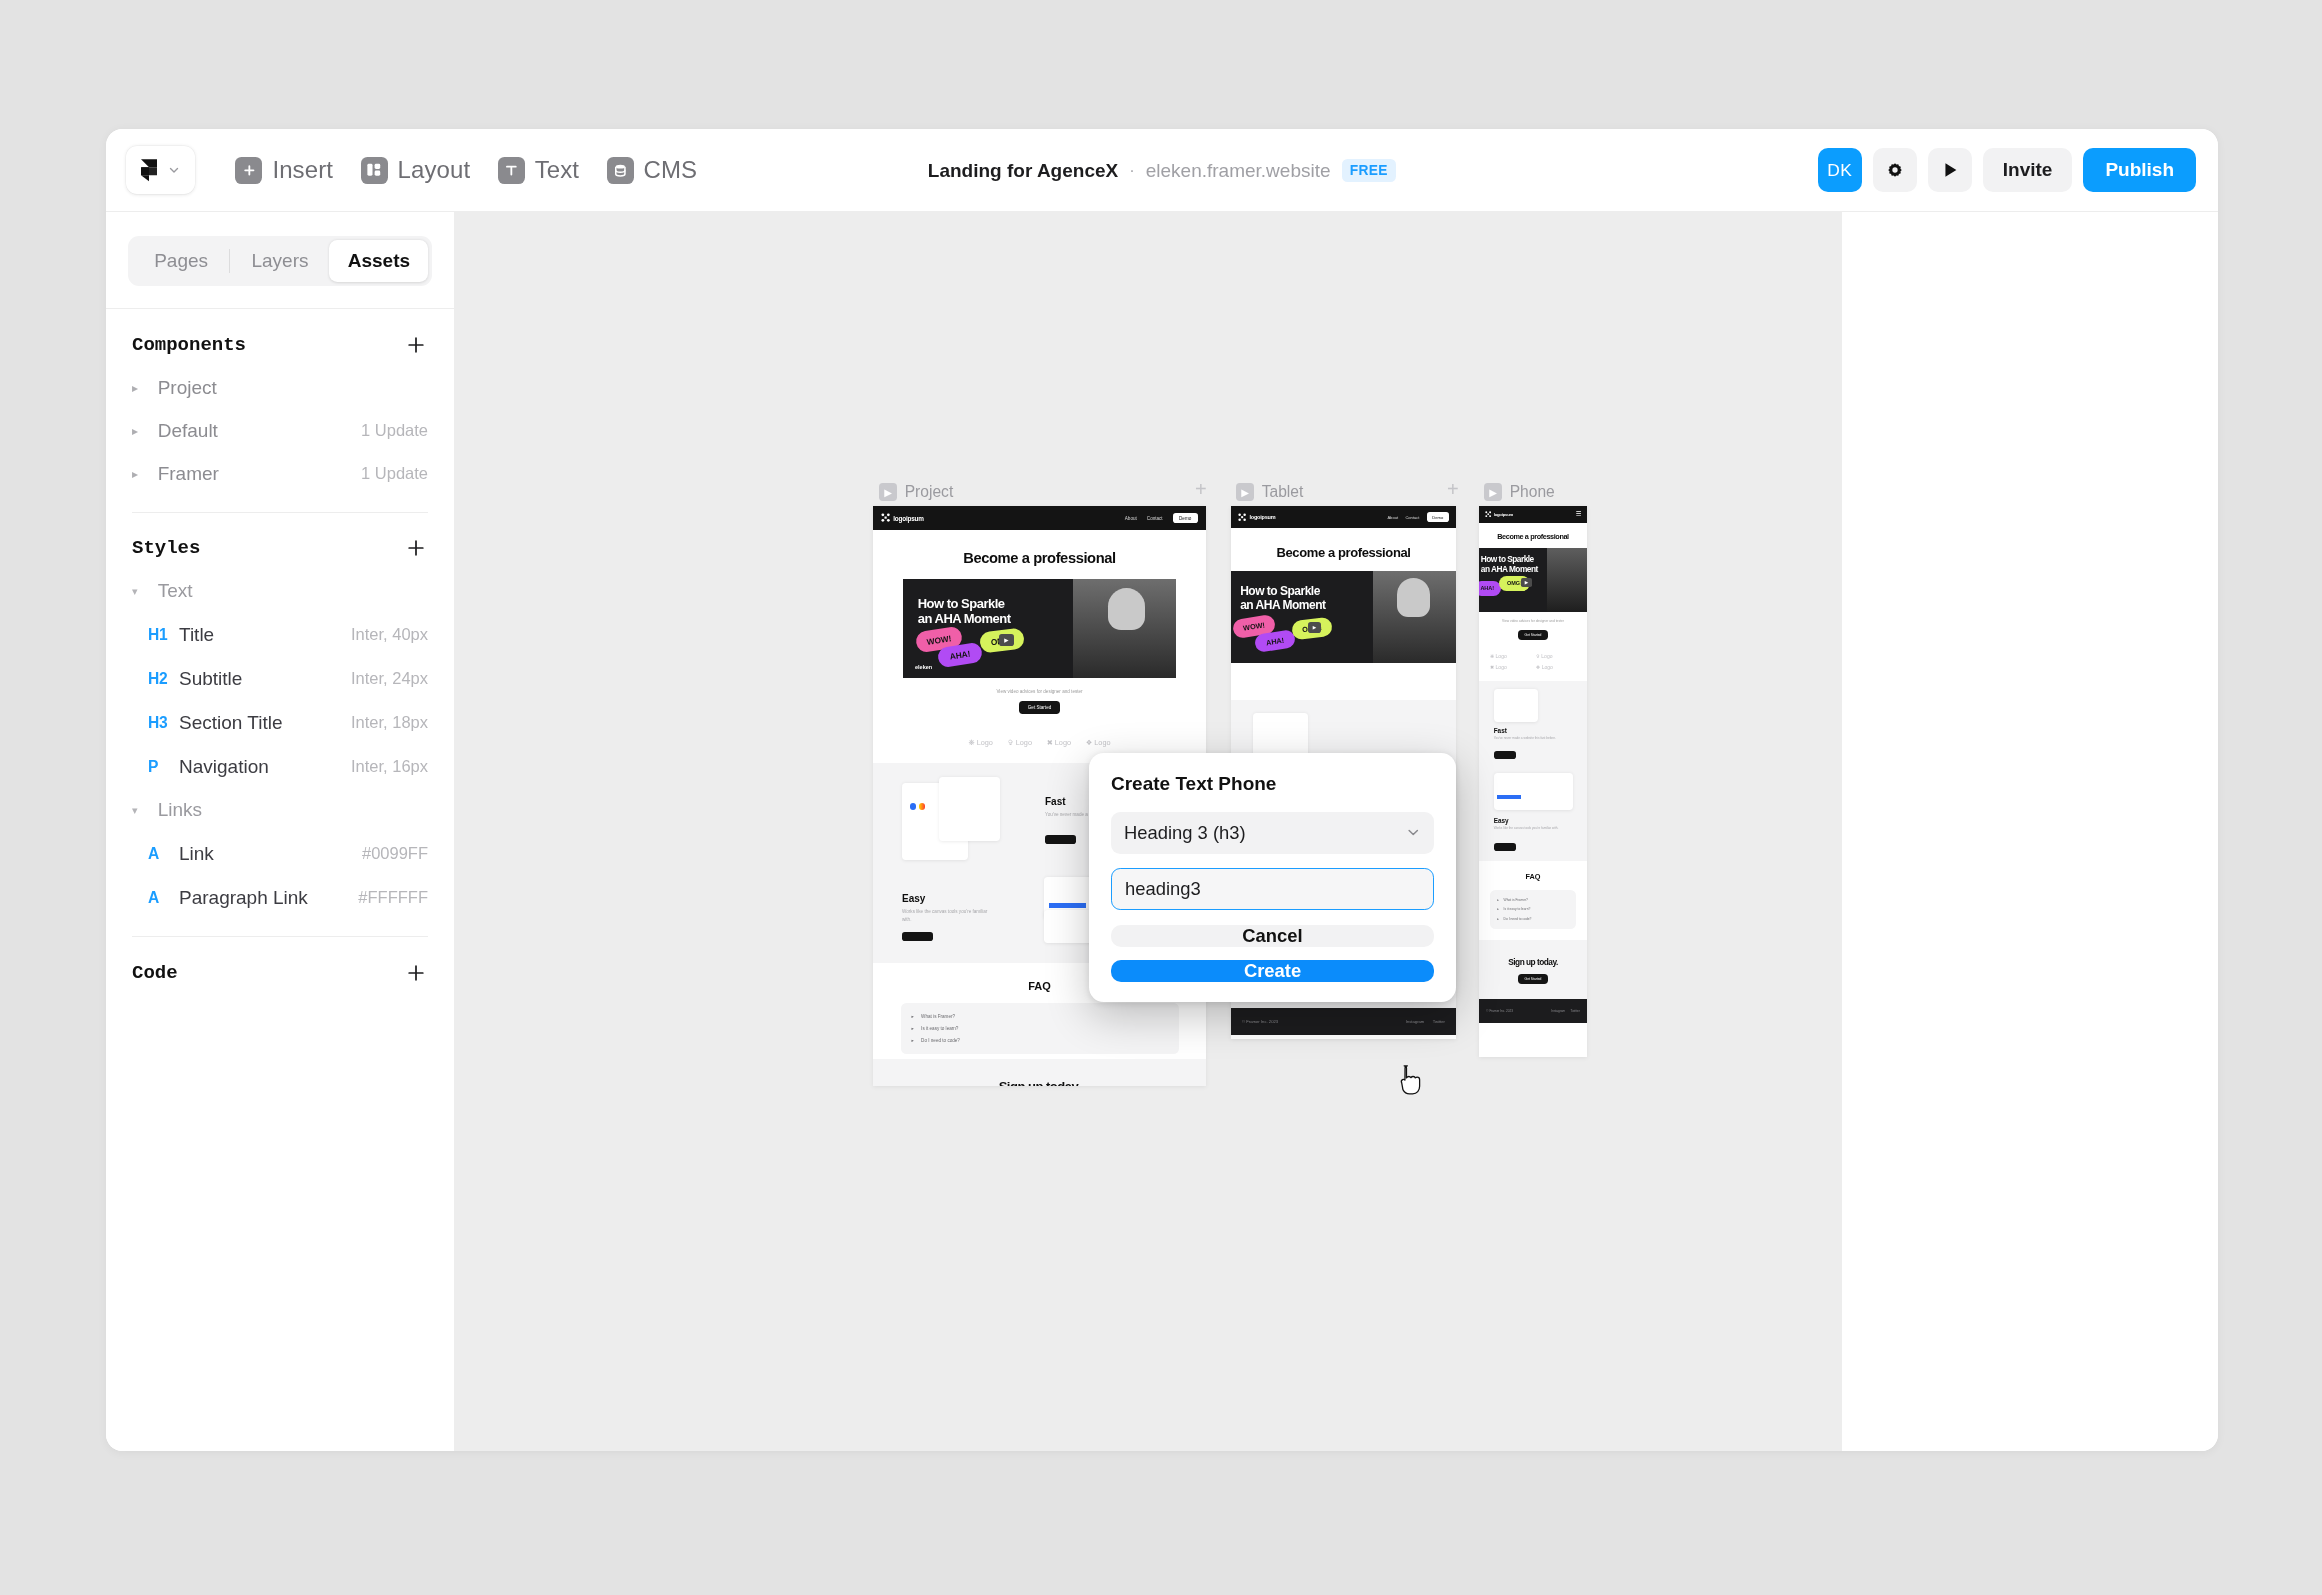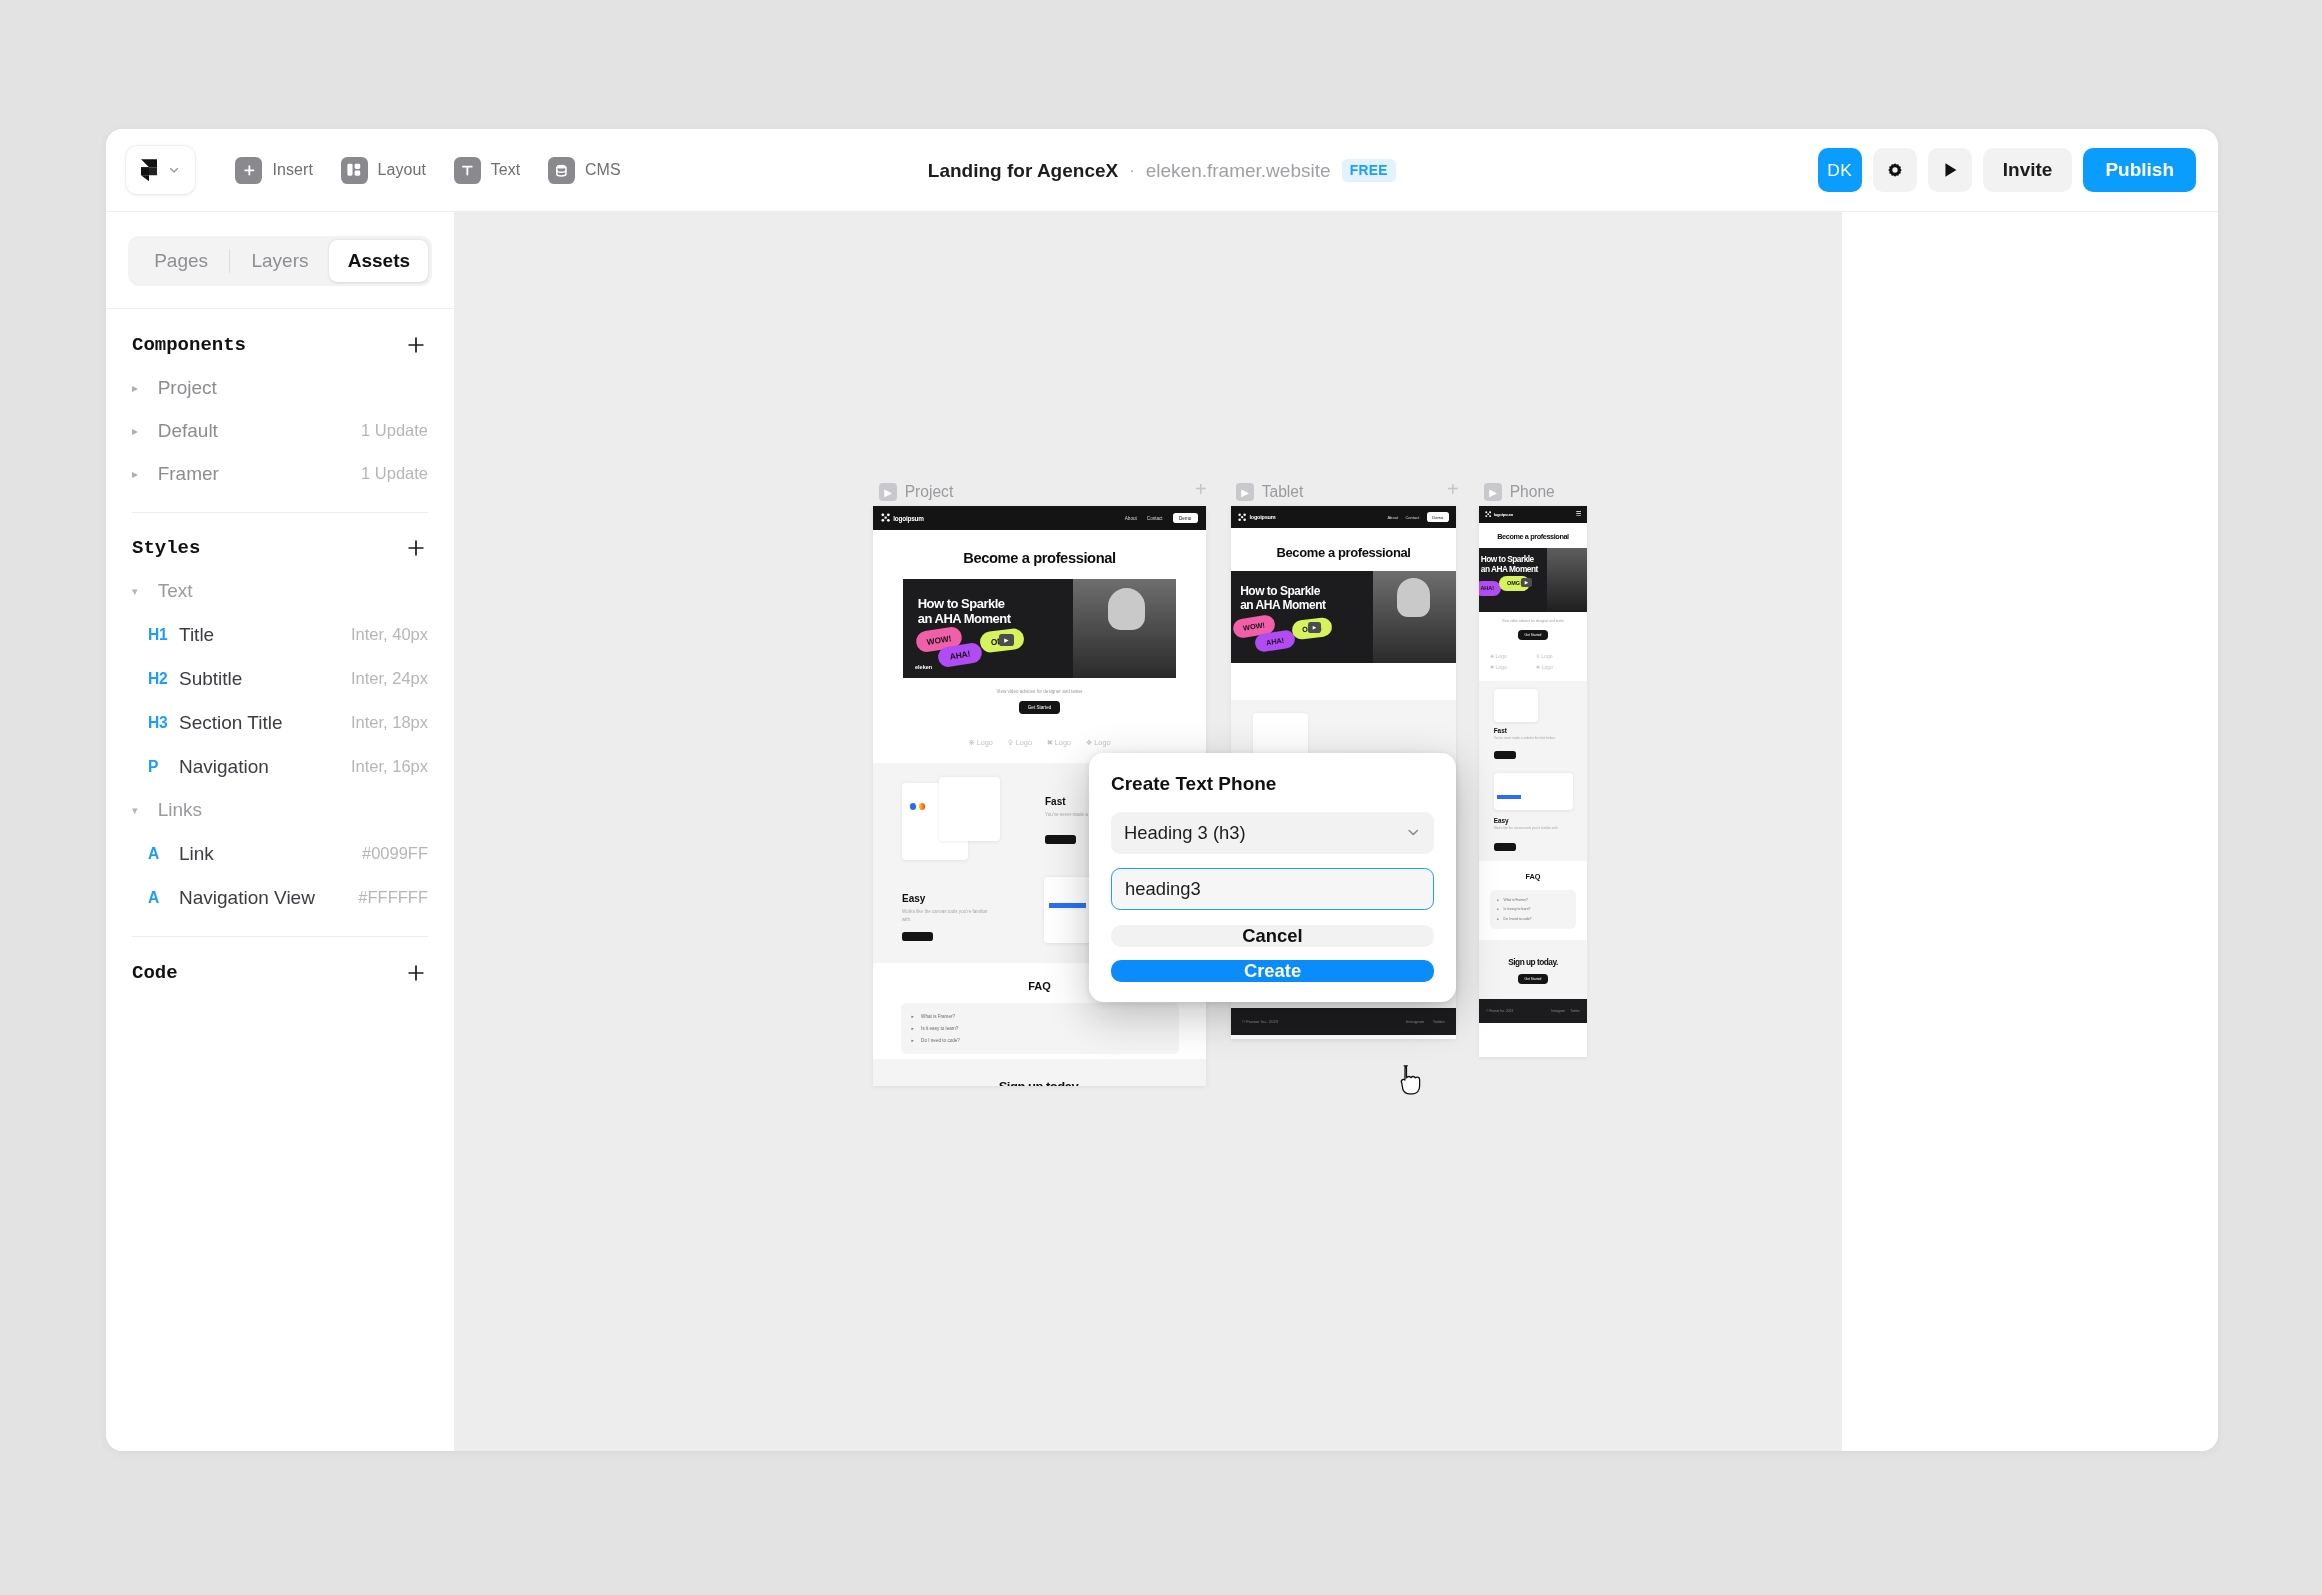--- a/index.html
+++ b/index.html
@@ -41,21 +41,21 @@
   .chev { width: 12px; height: 12px; display: block; }
 
   .tb-menu { display: flex; align-items: center; gap: 27.5px; margin-left: 35px; }
   .menu-item { display: flex; align-items: center; gap: 10px; cursor: pointer; }
   .menu-icon {
     width: 27px; height: 27px; border-radius: 6.4px;
     background: #8a8a8e; color: #fff;
     display: flex; align-items: center; justify-content: center;
     font-size: 15.6px; font-weight: bold; flex: none;
   }
-  .menu-label { font-size: 16px; color: #6e6e73; letter-spacing: 0.1px; }
+  .menu-label { font-size: 24px; color: #6e6e73; letter-spacing: 0.1px; }
 
   #doc-title-wrap {
     position: absolute; left: 0; right: 0; top: 0; height: 83px;
     display: flex; align-items: center; justify-content: center;
     gap: 11px; pointer-events: none;
   }
   #doc-title { font-size: 19px; font-weight: bold; color: #1d1d1f; }
   #doc-sep { font-size: 16.5px; color: #a8a8ad; }
   #doc-domain { font-size: 19px; color: #a0a0a5; }
   #free-badge {
@@ -402,21 +402,21 @@
       <span class="tri">▾</span>
       <span class="group-label">Links</span>
     </div>
     <div class="style-row">
       <span class="style-tag">A</span>
       <span class="style-name">Link</span>
       <span class="style-meta">#0099FF</span>
     </div>
     <div class="style-row">
       <span class="style-tag">A</span>
-      <span class="style-name">Navigation View</span>
+      <span class="style-name">Paragraph Link</span>
       <span class="style-meta">#FFFFFF</span>
     </div>
 
     <div style="margin:16.5px 26px 0 26px;height:0.9px;background:#ededed;"></div>
 
     <div class="section-head">
       <span class="section-title">Code</span>
       <span class="plus-btn">
         <svg width="20" height="20" viewBox="0 0 22 22">
             <path d="M11 3.5v15M3.5 11h15" stroke="#1d1d1f" stroke-width="1.9" stroke-linecap="round"></path>

